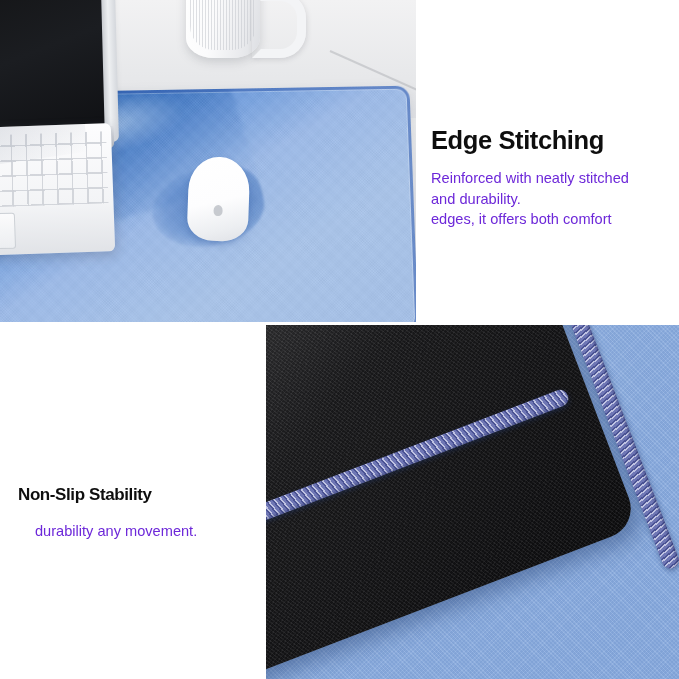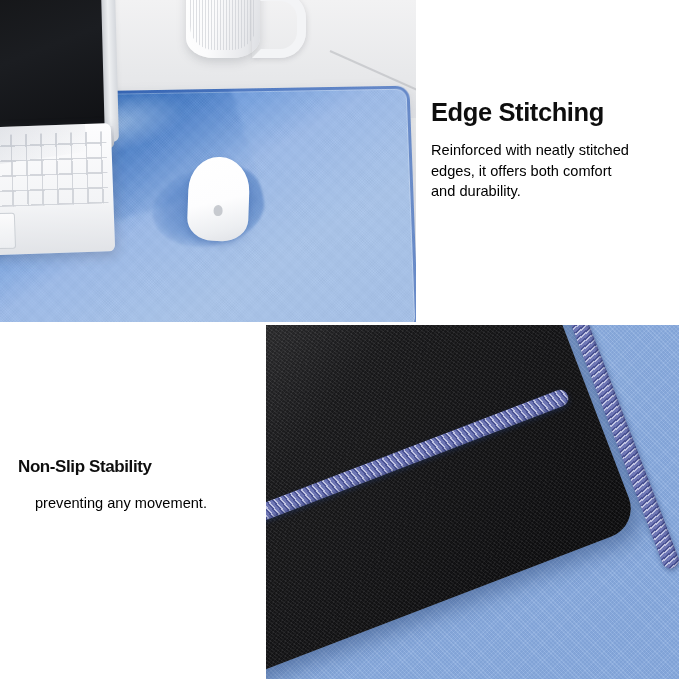--- a/index.html
+++ b/index.html
@@ -321,20 +321,21 @@
     height: 46px;
     transform: rotate(-21deg);
     transform-origin: left center;
     background: linear-gradient(180deg, rgba(30,55,110,0.38) 0%, rgba(30,55,110,0) 100%);
     filter: blur(5px);
   }
 
   
   .text-block {
     position: absolute;
+    margin-top: 28px;
   }
   .block-edge {
     left: 431px;
     top: 98px;
     width: 240px;
   }
   .block-nonslip {
     left: 18px;
     top: 458px;
     width: 246px;
@@ -344,21 +345,21 @@
     color: #0e0e0e;
     font-weight: 700;
     letter-spacing: -0.4px;
     line-height: 1.1;
   }
   .block-edge .heading { font-size: 25.5px; }
   .block-nonslip .heading { font-size: 17px; }
 
   .body-text {
     margin: 0;
-    color: #000000;
+    color: #6d28d9;
     font-size: 14.6px;
     line-height: 1.42;
     font-weight: 400;
   }
   .block-edge .body-text {
     margin-top: 14px;
   }
   .block-nonslip .body-text {
     margin-top: 16px;
     margin-left: 17px;
@@ -414,25 +415,25 @@
       <div class="flip-sheen"></div>
     </div>
     <div class="stitch-edge"></div>
     <div class="stitch-edge-right"></div>
   </div>
 
   <div class="text-block block-edge">
     <h2 class="heading">Edge Stitching</h2>
     <p class="body-text">
       <span>Reinforced with neatly stitched</span>
+      <span>and durability.</span>
       <span>edges, it offers both comfort</span>
-      <span>and durability.</span>
     </p>
   </div>
 
   <div class="text-block block-nonslip">
     <h2 class="heading">Non-Slip Stability</h2>
     <p class="body-text">
-      <span>preventing any movement.</span>
+      <span>durability any movement.</span>
     </p>
   </div>
 
 </div>
 
 </body></html>

